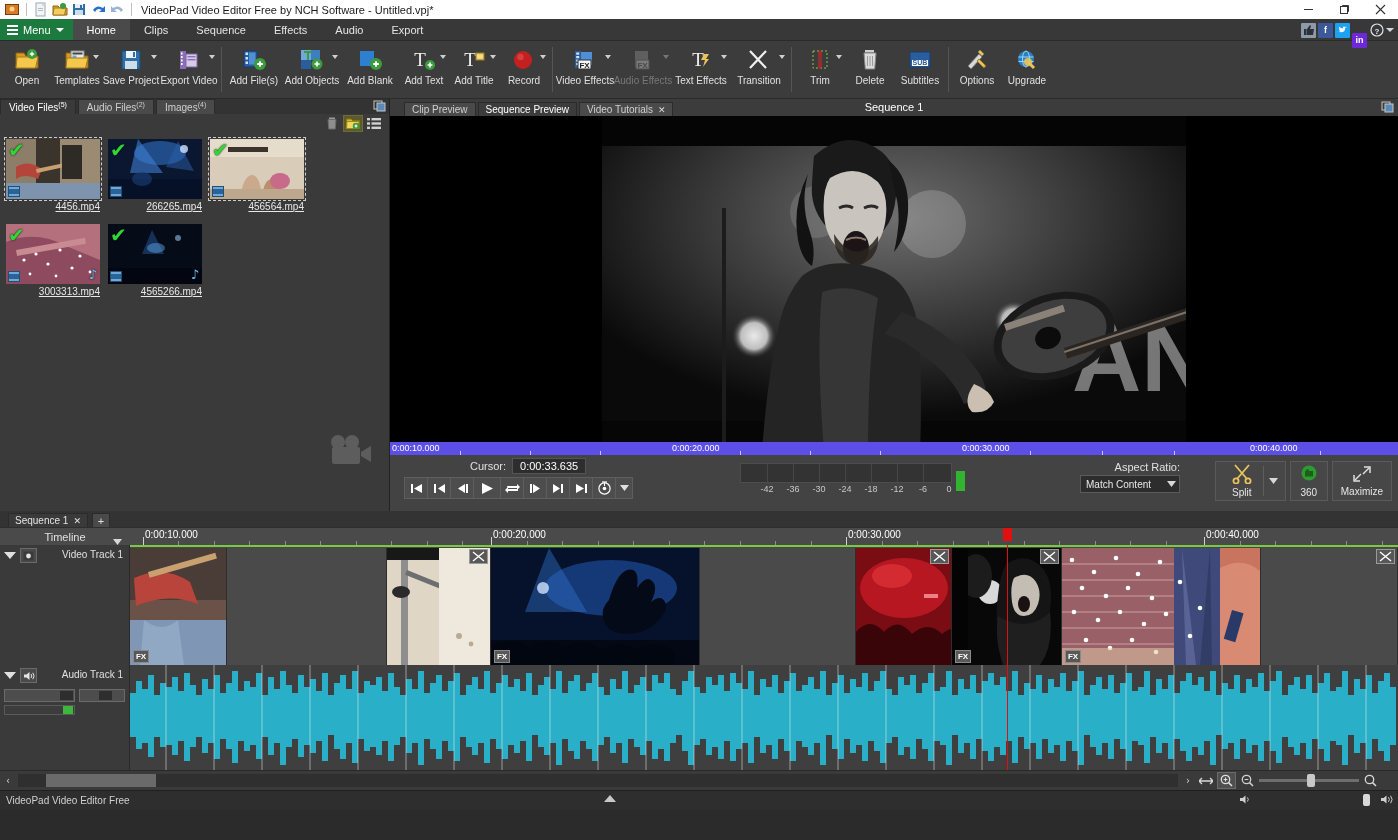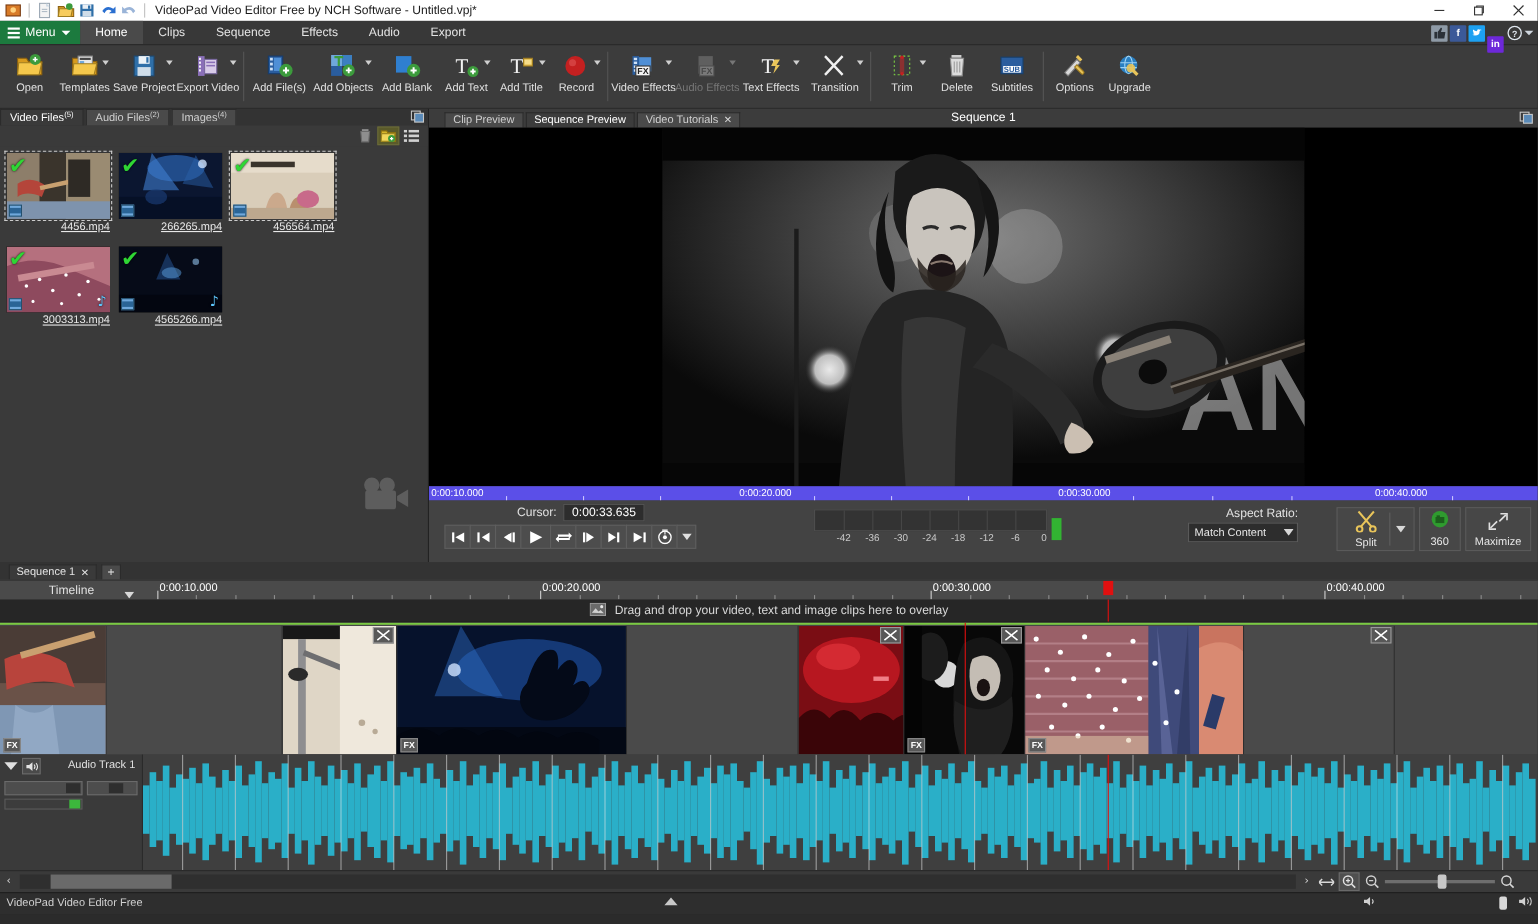--- a/index.html
+++ b/index.html
@@ -1059,33 +1059,34 @@
         <span class="mn" style="left:1036px;"></span>
           <span class="mn" style="left:1110px;"></span>
         <span class="mn" style="left:1145px;"></span>
           <span class="mn" style="left:1181px;"></span>
         <span class="mn" style="left:1216px;"></span>
           <span class="mn" style="left:1252px;"></span>
         <span class="playhead-knob" style="left:873px;"></span>
       </div>
     </div>
 
-    <div class="overlay-row">
-      <span>
-        <svg width="15" height="12" viewBox="0 0 15 12">
-            <rect x="0.5" y="0.5" width="14" height="11" fill="#6a6a6a" stroke="#9a9a9a"></rect>
-            <path d="M2 9 L5.5 5 L8 8 L10 6.5 L13 9.5 Z" fill="#d0d0d0"></path>
-            <circle cx="11" cy="3.5" r="1.4" fill="#e8e8e8"></circle>
-          </svg>
-      </span>
-      <span class="otxt">Drag and drop your video, text and image clips here to overlay</span>
-      <span class="playhead" style="left:1007px;"></span>
-    </div>
 
     <div class="track" style="height:120px;">
+      <div class="track-head">
+        <div class="th-row">
+          <span class="th-tri"></span>
+          <span class="th-btn">
+            <svg width="11" height="10" viewBox="0 0 11 10">
+                <rect x="0.5" y="0.5" width="10" height="9" fill="#3a3a3a"></rect>
+                <circle cx="5.5" cy="5" r="2.4" fill="#e4e4e4"></circle>
+              </svg>
+          </span>
+          <span class="th-name">Video Track 1</span>
+        </div>
+      </div>
       <div class="track-body vtrack-body">
         <span class="green-line"></span>
 
         <div class="clip" style="left:0px; width:97px; top:3px;">
           <svg width="97" height="117" viewBox="0 0 97 117" preserveAspectRatio="none">
             <rect width="97" height="117" fill="#6a5248"></rect>
             <rect x="0" y="0" width="97" height="52" fill="#4a3c36"></rect>
             <path d="M4 30 q30-14 56 4 l8 22 q-30-12-62 2 Z" fill="#b8443c"></path>
             <rect x="18" y="24" width="70" height="6" fill="#c9a070" transform="rotate(-16 18 24)"></rect>
             <rect x="0" y="72" width="97" height="45" fill="#7f97b4"></rect>

